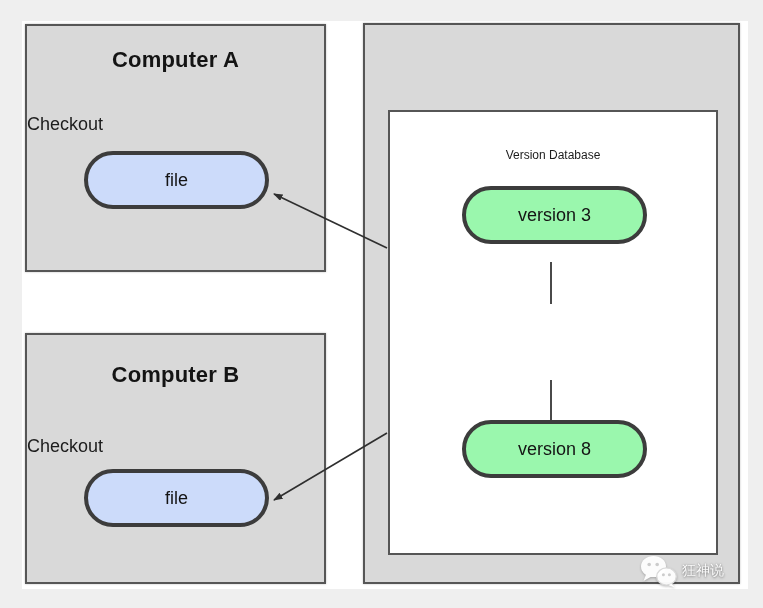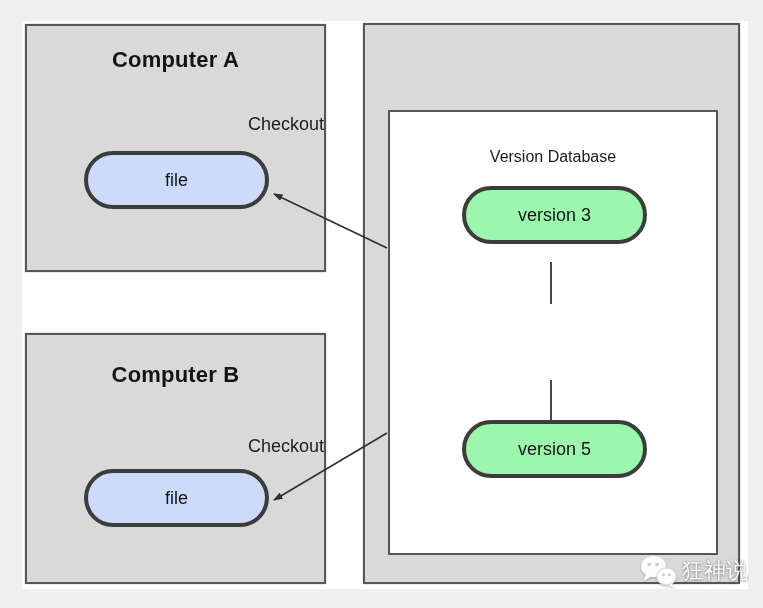--- a/index.html
+++ b/index.html
@@ -41,39 +41,39 @@
     color: #141414;
     letter-spacing: 0.2px;
   }
   #computer-a .box-title { top: 21px; }
   #computer-b .box-title { top: 27px; }
   #server .box-title     { top: 32px; }
 
   .sub-label {
     position: absolute;
     left: 0; width: 100%;
-    text-align: right;
+    text-align: left;
     font-size: 18px;
     color: #1c1c1c;
   }
   #computer-a .sub-label { top: 88px; }
   #computer-b .sub-label { top: 101px; }
 
   .db-box {
     position: absolute;
     left: 23px; top: 85px;
     width: 330px; height: 445px;
     background: #ffffff;
     border: 2px solid #565656;
   }
   .db-title {
     position: absolute;
     left: 0; top: 36px; width: 100%;
     text-align: center;
-    font-size: 16px;
+    font-size: 12px;
     color: #1c1c1c;
   }
 
   .pill {
     position: absolute;
     width: 185px; height: 58px;
     border: 4px solid #3c3c3c;
     border-radius: 39px;
     display: flex;
     align-items: center;
@@ -104,21 +104,21 @@
     position: absolute;
     left: 640px; top: 553px;
     height: 36px;
     display: flex;
     align-items: center;
     gap: 5px;
     z-index: 6;
     filter: drop-shadow(0 1px 1px rgba(0,0,0,0.25));
   }
   .watermark-text {
-    font-size: 22px;
+    font-size: 14px;
     color: rgba(255,255,255,0.95);
     text-shadow: 0 0 2px rgba(110,110,110,0.65);
     white-space: nowrap;
   }
 </style>
 </head>
 <body>
 
 <div class="page">
   <div class="panel"></div>
@@ -139,21 +139,21 @@
     </div>
   </div>
 
   <div class="gray-box" id="server">
     <div class="db-box">
       <div class="db-title">Version Database</div>
       <div class="pill green" id="version-3">
         <span>version 3</span>
       </div>
       <div class="pill green" id="version-1">
-        <span>version 5</span>
+        <span>version 8</span>
       </div>
     </div>
   </div>
 
   <svg class="overlay" viewBox="0 0 763 608" xmlns="http://www.w3.org/2000/svg">
     <defs>
       <marker id="arrowhead" markerWidth="10" markerHeight="8" refX="8.5" refY="3.5" orient="auto" markerUnits="userSpaceOnUse">
         <path d="M0,0 L9.5,3.5 L0,7 Z" fill="#2f2f2f"></path>
       </marker>
     </defs>

